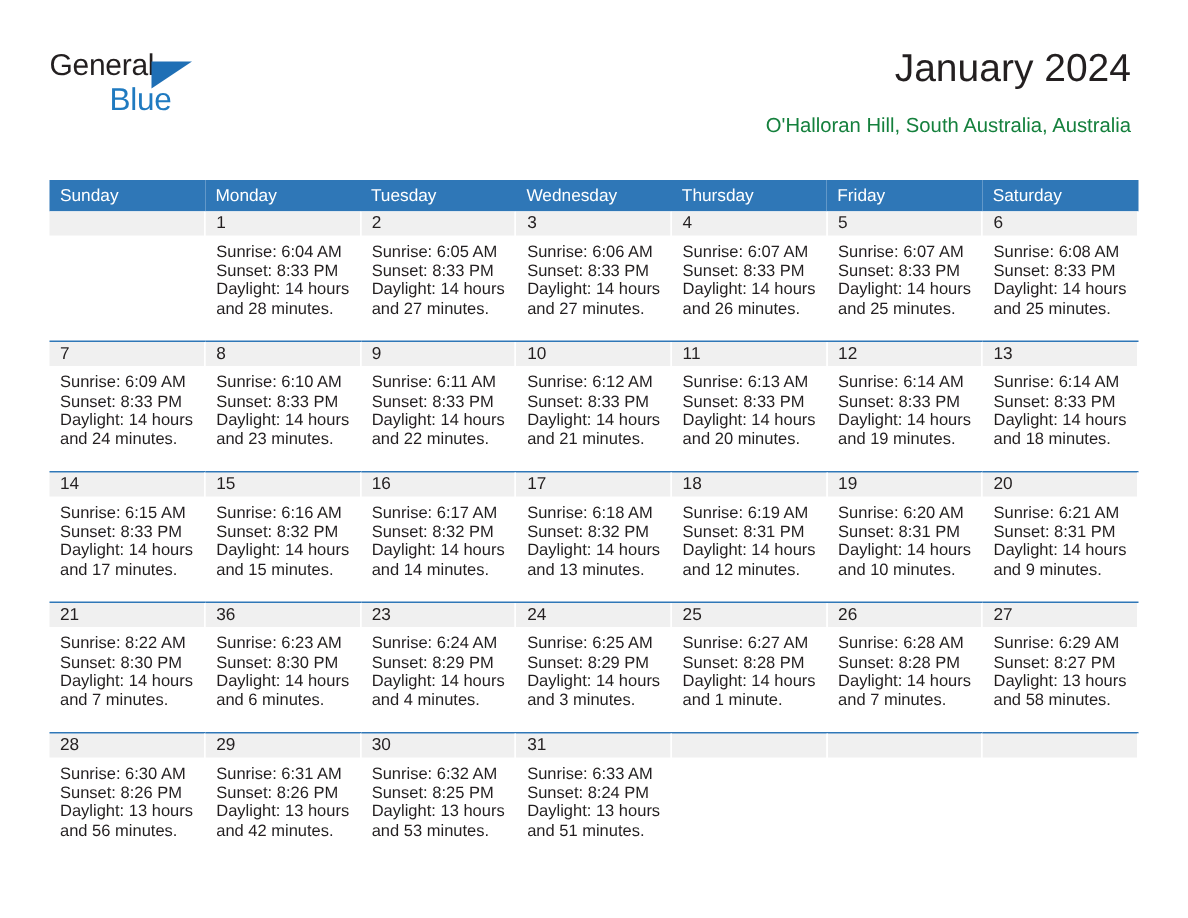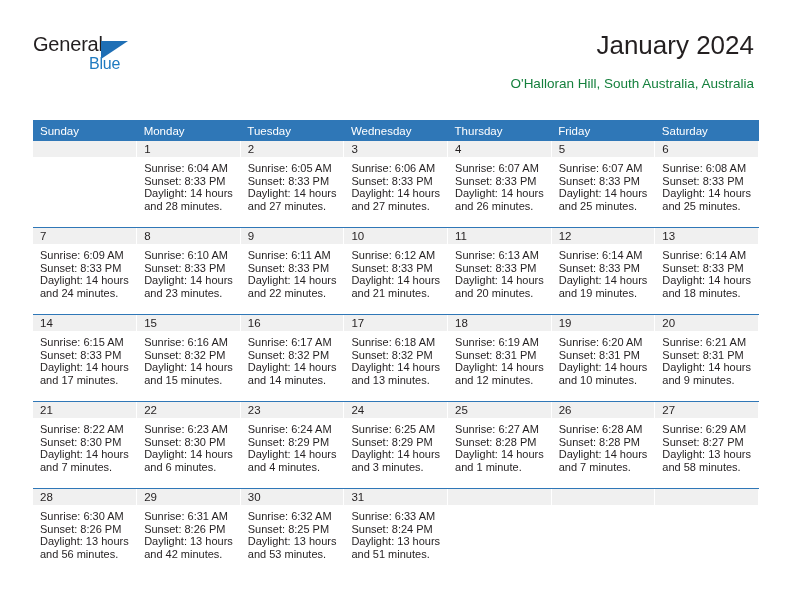--- a/index.html
+++ b/index.html
@@ -49,23 +49,23 @@
     position: absolute;
     left: 68px;
     top: 8px;
     width: 0;
     height: 0;
     border-left: 27px solid #1f6fb5;
     border-bottom: 18px solid transparent;
   }
   .logo-blue {
     position: absolute;
-    left: 56px;
+    left: 40px;
     top: 22px;
-    font-size: 16px;
+    font-size: 21px;
     color: #1f7ac0;
     letter-spacing: -0.2px;
   }
 
   .title {
     position: absolute;
     right: 38px;
     top: 30px;
     font-size: 26px;
     color: #231f20;
@@ -359,21 +359,21 @@
             <td class="day">
               <div class="datebar">21</div>
               <div class="info">
                 <div>Sunrise: 8:22 AM</div>
                 <div>Sunset: 8:30 PM</div>
                 <div>Daylight: 14 hours</div>
                 <div>and 7 minutes.</div>
               </div>
             </td>
             <td class="day">
-              <div class="datebar">22</div>
+              <div class="datebar">36</div>
               <div class="info">
                 <div>Sunrise: 6:23 AM</div>
                 <div>Sunset: 8:30 PM</div>
                 <div>Daylight: 14 hours</div>
                 <div>and 6 minutes.</div>
               </div>
             </td>
             <td class="day">
               <div class="datebar">23</div>
               <div class="info">

